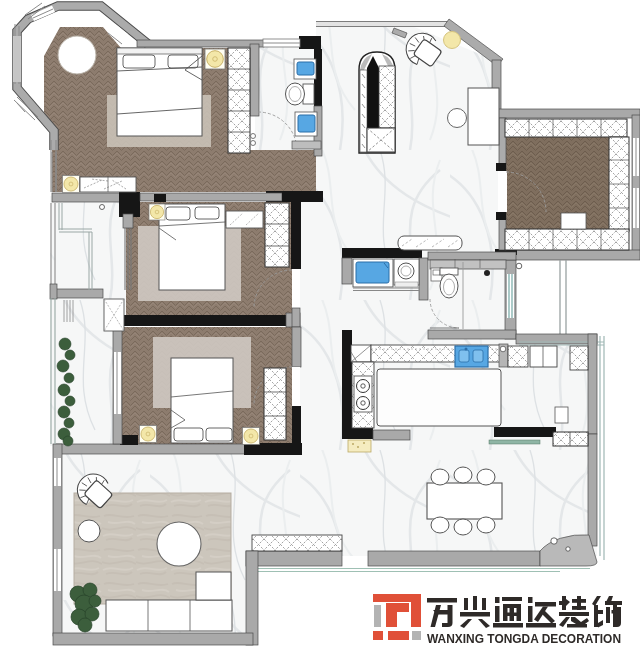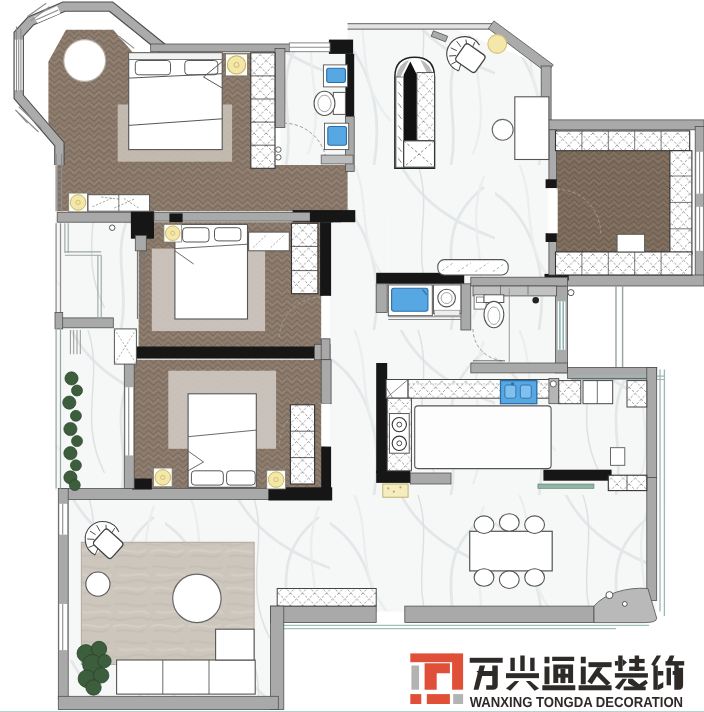--- a/index.html
+++ b/index.html
@@ -1,16 +1,16 @@
 <!DOCTYPE html>
 <html><head>
 <meta charset="utf-8">
 <style>
 html,body{margin:0;padding:0;background:#ffffff;font-family:"Liberation Sans",sans-serif;}
-#stage{position:relative;width:640px;height:647px;overflow:hidden;background:#0f766e;}
+#stage{position:relative;width:640px;height:647px;overflow:hidden;background:#ec4899;}
 </style>
 </head>
 <body>
 <div id="stage">
 <svg width="640" height="647" viewBox="0 0 640 647" shape-rendering="auto">
 <defs>
 <pattern id="hb" width="9" height="10" patternUnits="userSpaceOnUse">
 <rect width="9" height="10" fill="#8d7c6e"></rect>
 <path d="M0,1 L4.5,5.5 L9,1 M0,6 L4.5,10.5 L9,6 M0,-4 L4.5,0.5 L9,-4" stroke="#7a6a5c" stroke-width="1" fill="none"></path>
 <path d="M0,3 L4.5,7.5 L9,3" stroke="#9a8a7c" stroke-width="0.7" fill="none"></path>

